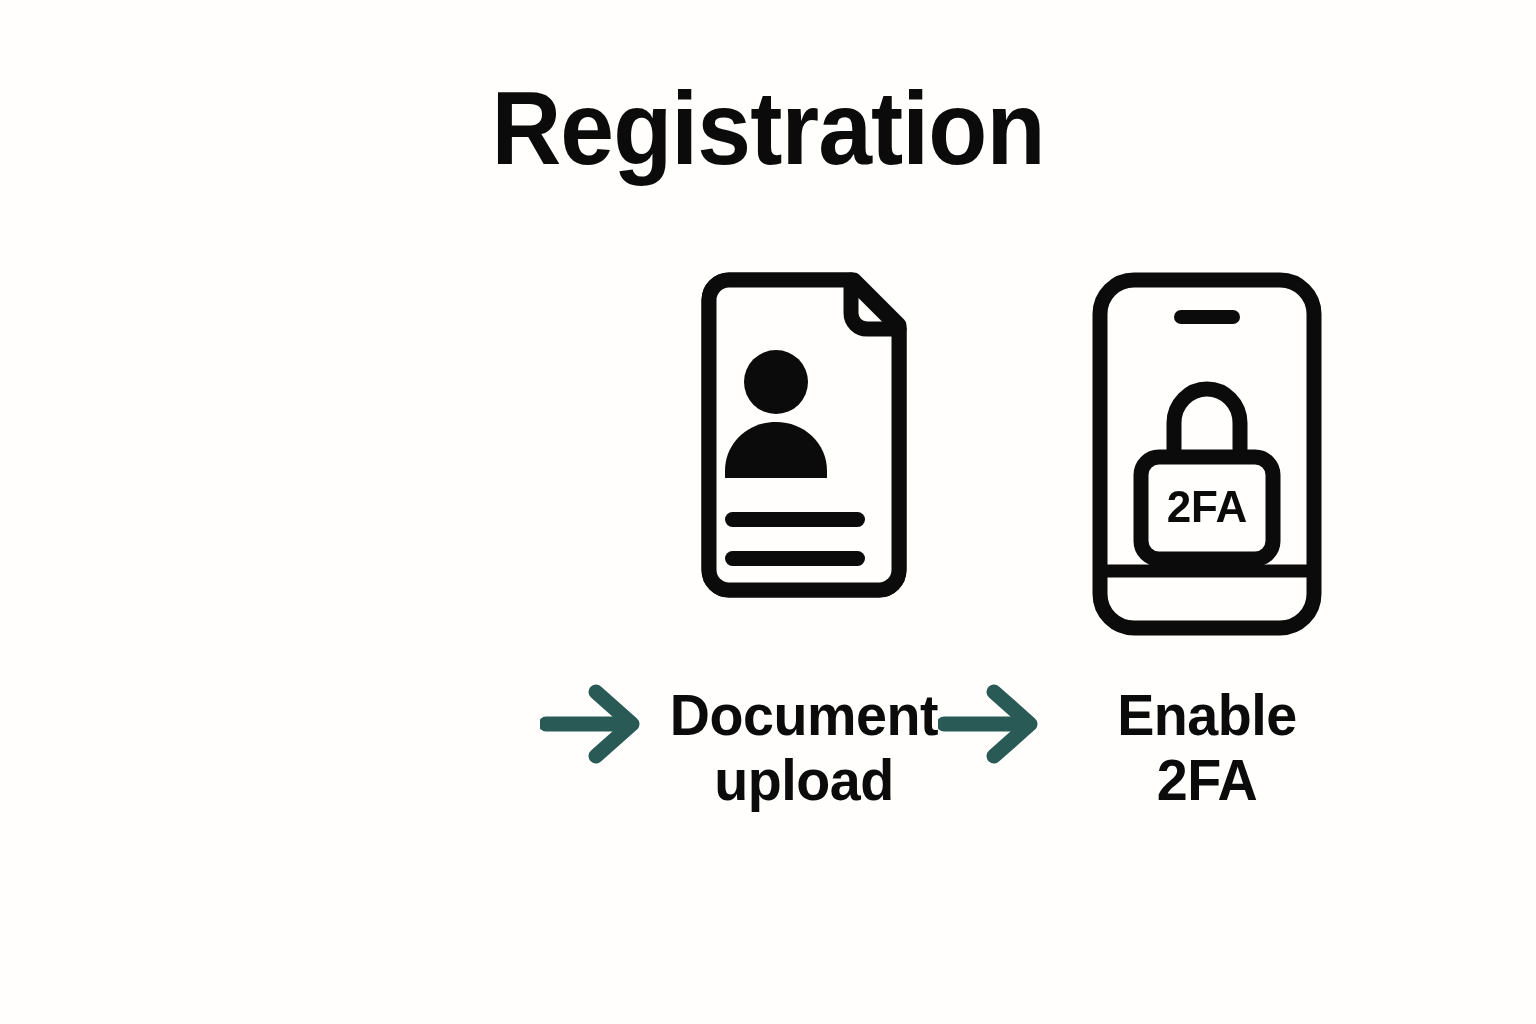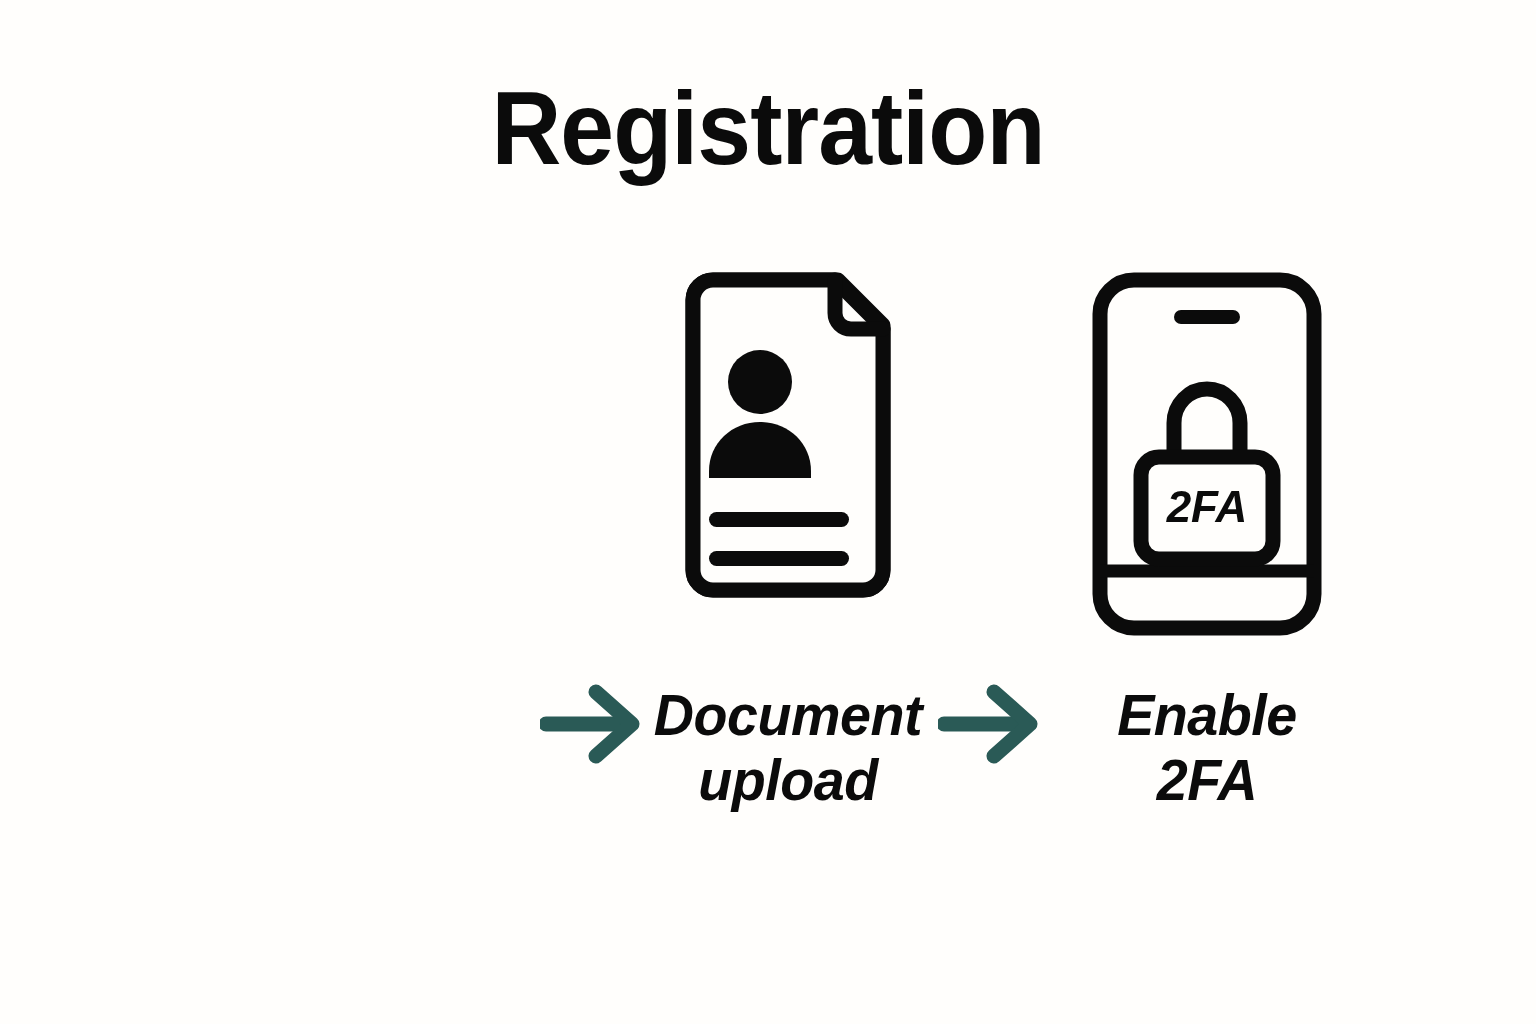--- a/index.html
+++ b/index.html
@@ -43,24 +43,23 @@
     left:0;
     width:1536px;
     height:600px;
   }
 
   .step {
     position:absolute;
     top:0;
     width:370px;
     height:600px;
-    font-style:italic;
   }
   #step-0 { left:148px; }
-  #step-1 { left:603px; }
+  #step-1 { left:619px; }
   #step-2 { left:1022px; }
 
   .step-icon {
     position:absolute;
     top:0;
     left:0;
     width:370px;
     height:375px;
     display:flex;
     align-items:flex-start;

